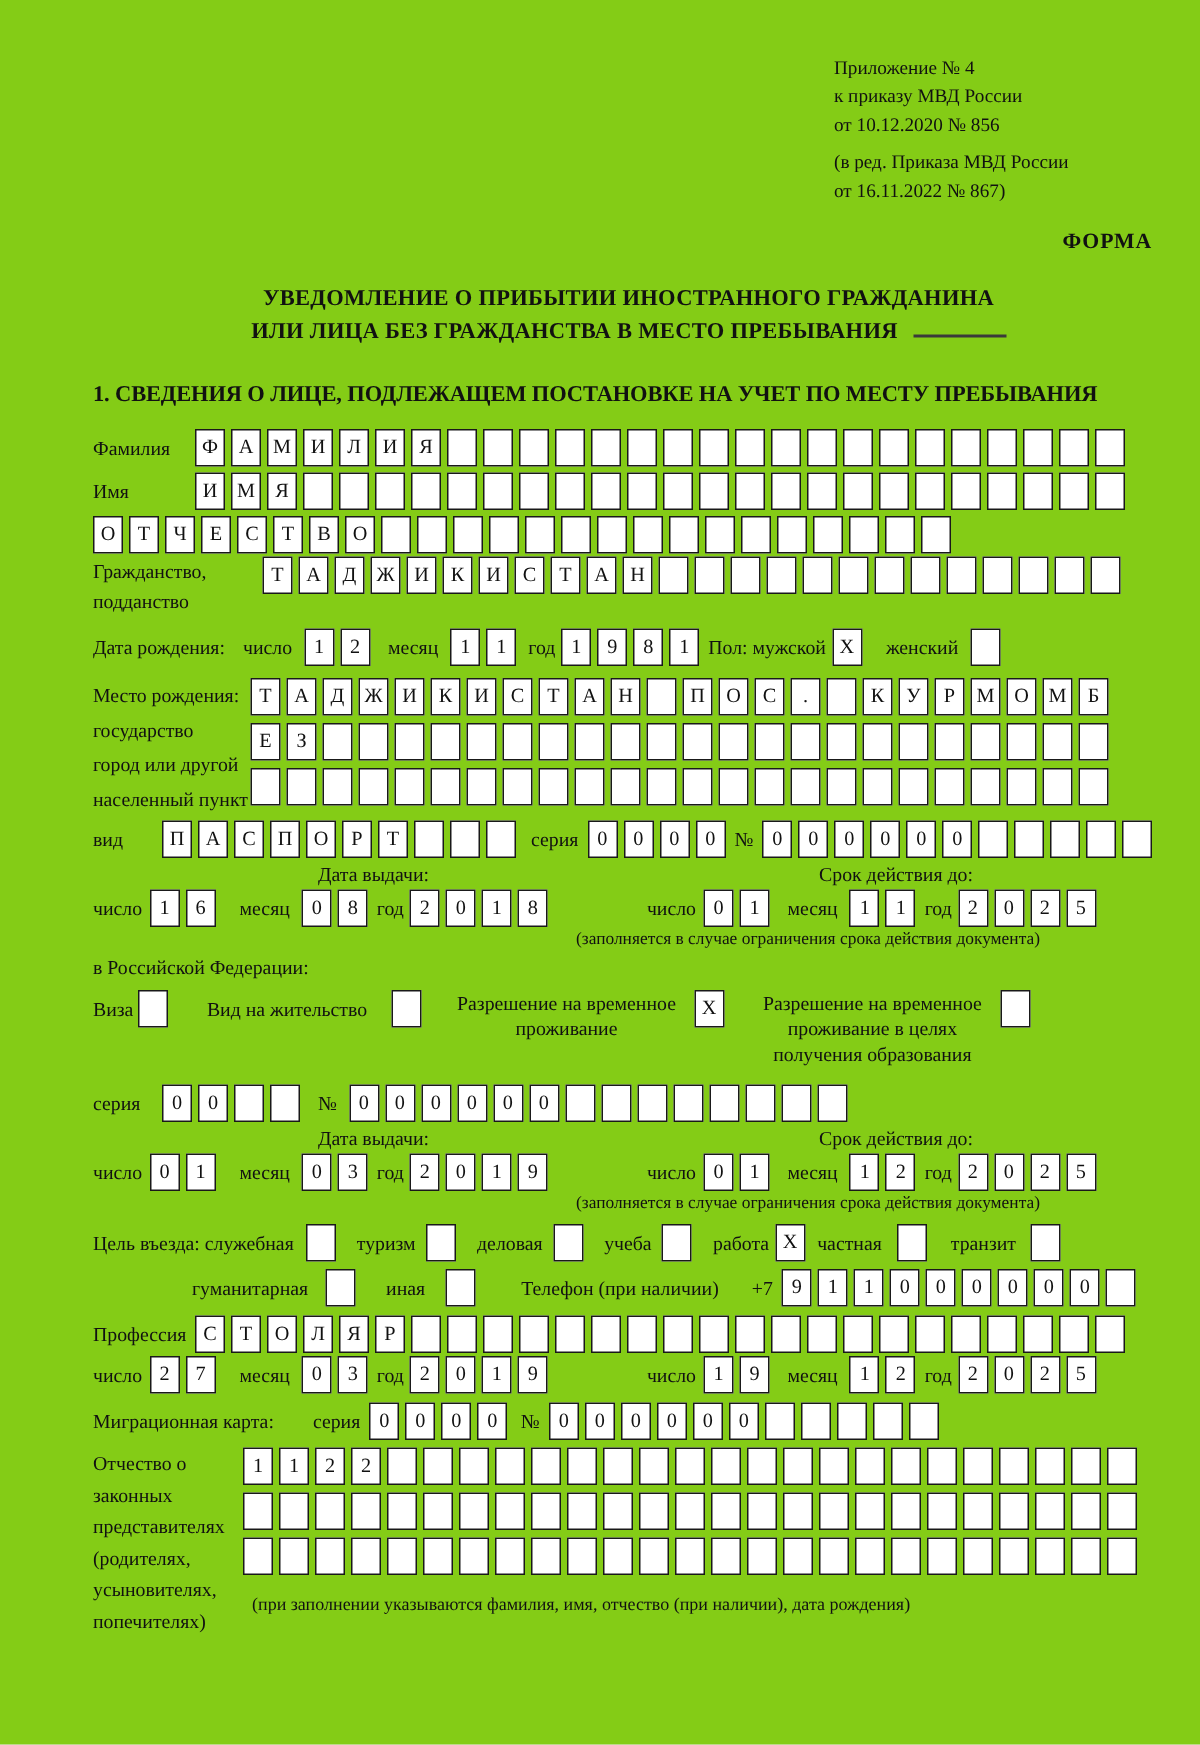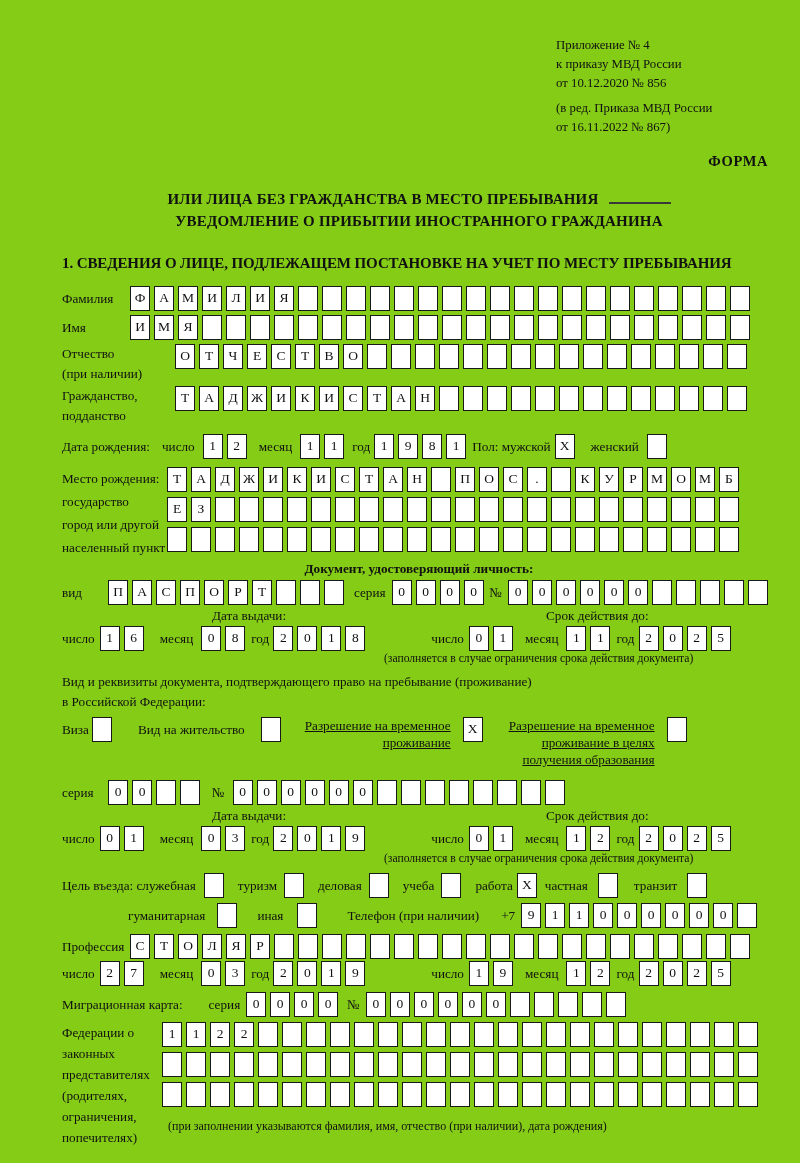--- a/index.html
+++ b/index.html
@@ -14,21 +14,21 @@
   .hdr .h4 { margin-top:5px; }
   .forma { text-align:right; font-weight:bold; font-size:14.5px; margin-top:16px; padding-right:8px; letter-spacing:.6px; }
   .title { text-align:center; font-weight:bold; font-size:15px; margin-top:18px; line-height:1.5; letter-spacing:.2px; }
   .blank { display:inline-block; width:62px; height:13px; border-bottom:2px solid #3a3a3a; margin-left:10px; }
   .sec { font-weight:bold; font-size:15px; margin-top:22px; white-space:nowrap; letter-spacing:-0.1px; }
   #form-body { margin-top:14px; font-size:13.2px; }
   .line { display:flex; align-items:flex-start; }
   .txt { white-space:nowrap; line-height:25px; flex:none; }
   .stack { flex:none; }
   .stack .sl { white-space:nowrap; }
-  .stackc { flex:none; text-align:right;text-decoration:underline; }
+  .stackc { flex:none; text-align:center; }
   .stackc .sl { white-space:nowrap; }
   .cells { display:flex; flex:none; }
   .cell {
     width:20px; height:25px; border:1.5px solid #191919; margin-right:4px;
     display:flex; align-items:center; justify-content:center;
     font-size:13.5px; flex:none; background:#fff;
   }
   .gapx { flex:none; height:1px; }
   .col { display:flex; flex-direction:column; }
   .centerline { text-align:center; }
@@ -43,22 +43,22 @@
     <div>Приложение № 4</div>
     <div>к приказу МВД России</div>
     <div>от 10.12.2020 № 856</div>
     <div class="h4">(в ред. Приказа МВД России</div>
     <div>от 16.11.2022 № 867)</div>
   </div>
 
   <div class="forma">ФОРМА</div>
 
   <div class="title">
+    <div><span>УВЕДОМЛЕНИЕ О ПРИБЫТИИ ИНОСТРАННОГО ГРАЖДАНИНА</span></div>
     <div><span>ИЛИ ЛИЦА БЕЗ ГРАЖДАНСТВА В МЕСТО ПРЕБЫВАНИЯ</span><span class="blank"></span></div>
-    <div><span>УВЕДОМЛЕНИЕ О ПРИБЫТИИ ИНОСТРАННОГО ГРАЖДАНИНА</span></div>
   </div>
 
   <div class="sec">1. СВЕДЕНИЯ О ЛИЦЕ, ПОДЛЕЖАЩЕМ ПОСТАНОВКЕ НА УЧЕТ ПО МЕСТУ ПРЕБЫВАНИЯ</div>
 
   <div id="form-body">
       <div class="line">
         <div class="txt" style="width: 68px;">Фамилия</div>
         <div class="cells">
           <div class="cell">Ф</div>
           <div class="cell">А</div>
@@ -113,24 +113,20 @@
           <div class="cell"></div>
           <div class="cell"></div>
           <div class="cell"></div>
           <div class="cell"></div>
           <div class="cell"></div>
           <div class="cell"></div>
           <div class="cell"></div>
         </div>
       </div>
       <div class="line" style="margin-top: 4px;">
-        <div class="stack" style="width: 113px; line-height: 20px;">
-          <div class="sl">Отчество</div>
-          <div class="sl">(при наличии)</div>
-        </div>
         <div class="cells">
           <div class="cell">О</div>
           <div class="cell">Т</div>
           <div class="cell">Ч</div>
           <div class="cell">Е</div>
           <div class="cell">С</div>
           <div class="cell">Т</div>
           <div class="cell">В</div>
           <div class="cell">О</div>
           <div class="cell"></div>
@@ -288,21 +284,20 @@
             <div class="cell"></div>
             <div class="cell"></div>
             <div class="cell"></div>
             <div class="cell"></div>
             <div class="cell"></div>
             <div class="cell"></div>
             <div class="cell"></div>
           </div>
         </div>
       </div>
-      <div class="centerline b" style="margin-top: 2px;">Документ, удостоверяющий личность:</div>
       <div class="line" style="margin-top: 3px;">
         <div class="txt" style="width: 46px;">вид</div>
         <div class="cells">
           <div class="cell">П</div>
           <div class="cell">А</div>
           <div class="cell">С</div>
           <div class="cell">П</div>
           <div class="cell">О</div>
           <div class="cell">Р</div>
           <div class="cell">Т</div>
@@ -372,23 +367,20 @@
           <div class="cell">2</div>
           <div class="cell">0</div>
           <div class="cell">2</div>
           <div class="cell">5</div>
         </div>
       </div>
       <div class="line" style="margin-top: 1px;">
         <div class="gapx" style="width: 322px;"></div>
         <div class="txt" style="font-size: 11.6px; line-height: 14px;">(заполняется в случае ограничения срока действия документа)</div>
       </div>
-      <div class="line" style="margin-top: 7px;">
-        <div class="txt" style="line-height: 17px;">Вид и реквизиты документа, подтверждающего право на пребывание (проживание)</div>
-      </div>
       <div class="line" style="margin-top: 3px;">
         <div class="txt" style="line-height: 17px;">в Российской Федерации:</div>
       </div>
       <div class="line" style="margin-top: 7px;">
         <div class="txt" style="margin-right: 3px;">Виза</div>
         <div class="cell"></div>
         <div class="txt" style="margin-left: 22px; margin-right: 16px;">Вид на жительство</div>
         <div class="cell"></div>
         <div class="stackc" style="margin-left: 20px; margin-right: 12px; line-height: 17px;">
           <div class="sl">Разрешение на временное</div>
@@ -599,25 +591,25 @@
           <div class="cell">0</div>
           <div class="cell"></div>
           <div class="cell"></div>
           <div class="cell"></div>
           <div class="cell"></div>
           <div class="cell"></div>
         </div>
       </div>
       <div class="line" style="margin-top: 5px;">
         <div class="stack" style="width: 100px; line-height: 21px;">
-          <div class="sl">Федерации о</div>
+          <div class="sl">Отчество о</div>
           <div class="sl">законных</div>
           <div class="sl">представителях</div>
           <div class="sl">(родителях,</div>
-          <div class="sl">ограничения,</div>
+          <div class="sl">усыновителях,</div>
           <div class="sl">попечителях)</div>
         </div>
         <div class="col">
           <div class="cells" style="margin-bottom: 5px;">
             <div class="cell">1</div>
             <div class="cell">1</div>
             <div class="cell">2</div>
             <div class="cell">2</div>
             <div class="cell"></div>
             <div class="cell"></div>

